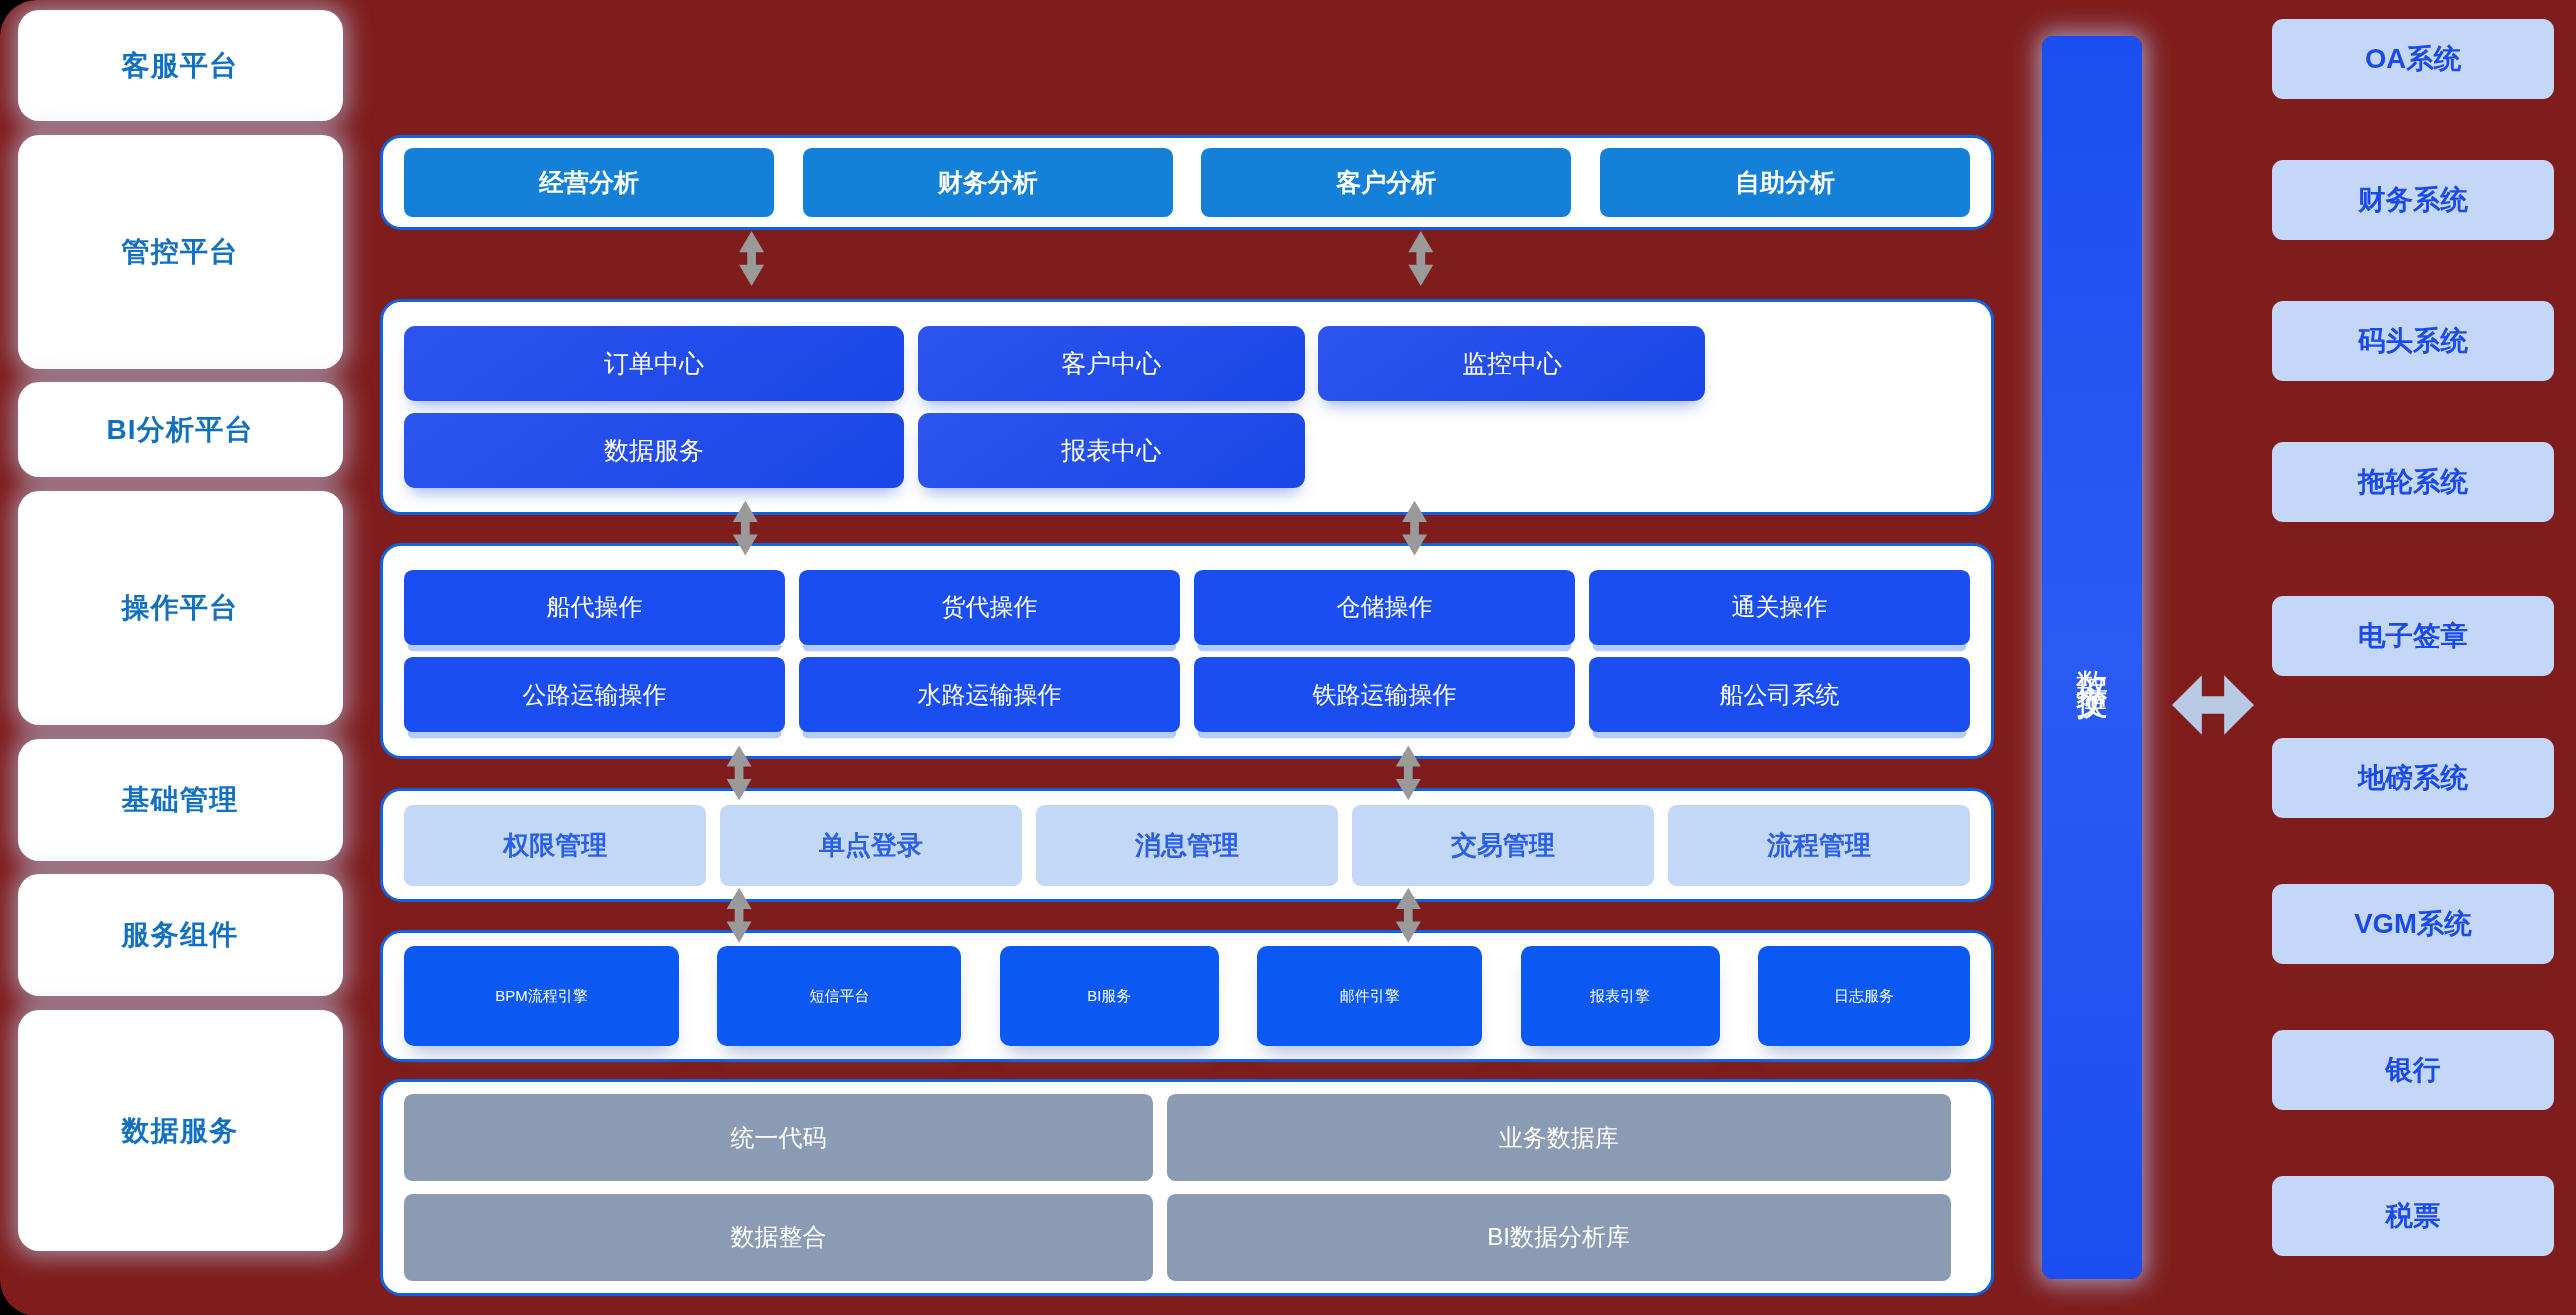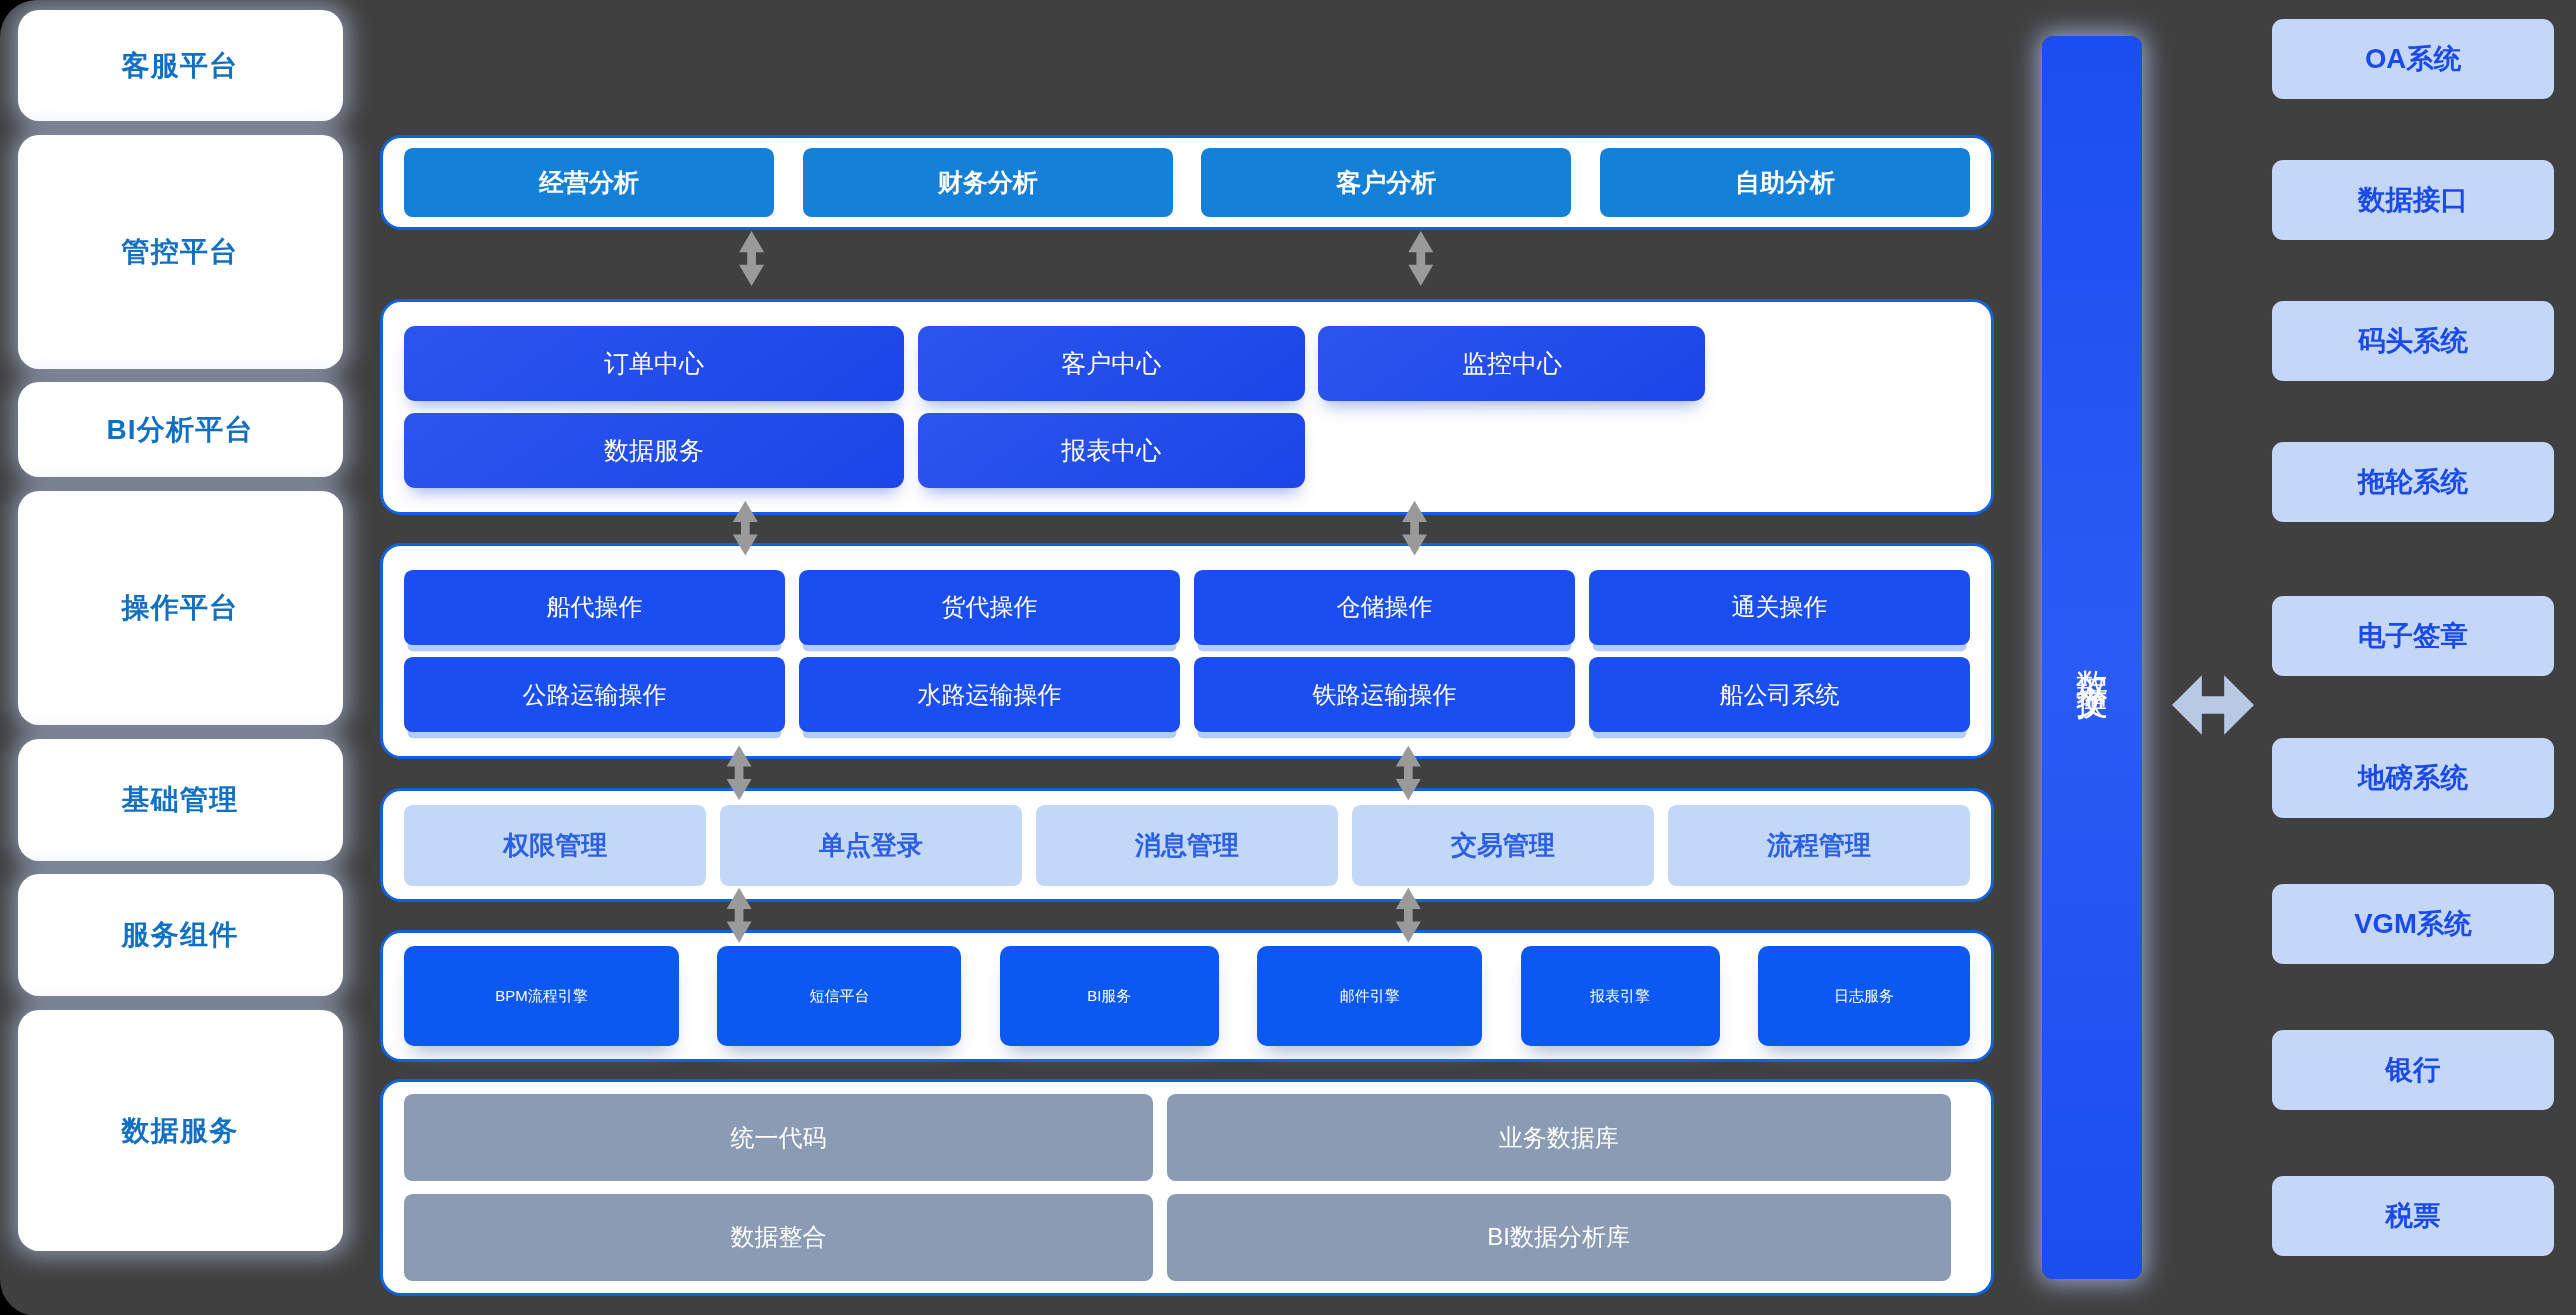--- a/index.html
+++ b/index.html
@@ -5,21 +5,21 @@
   * { box-sizing: border-box; margin: 0; padding: 0; }
   html, body {
     width: 2576px; height: 1316px;
     background: #000;
     font-family: "Liberation Sans", "DejaVu Sans", sans-serif;
     overflow: hidden;
   }
   #page {
     position: relative;
     width: 2576px; height: 1316px;
-    background: #404040;
+    background: #7f1d1d;
     border-radius: 37px 0 0 37px;
     overflow: hidden;
     padding-left: 48px;
   }
 
   
   #sidebar {
     position: absolute;
     left: 17.5px; top: 10px;
     width: 325px; height: 1286px;
@@ -376,21 +376,21 @@
 
   <svg id="hArrow" viewBox="0 0 132 132">
     <path d="M 0 66 L 48 18 L 48 52 L 84 52 L 84 18 L 132 66 L 84 114 L 84 80 L 48 80 L 48 114 Z" fill="#b8c9e4"></path>
   </svg>
 
   <div id="externals">
     <div class="ext-card" style="height:80px;margin-top:5px;">
       <span>OA系统</span>
     </div>
     <div class="ext-card" style="height:80px;margin-top:61px;">
-      <span>数据接口</span>
+      <span>财务系统</span>
     </div>
     <div class="ext-card" style="height:80px;margin-top:61px;">
       <span>码头系统</span>
     </div>
     <div class="ext-card" style="height:80px;margin-top:61px;">
       <span>拖轮系统</span>
     </div>
     <div class="ext-card" style="height:80px;margin-top:74px;">
       <span>电子签章</span>
     </div>

